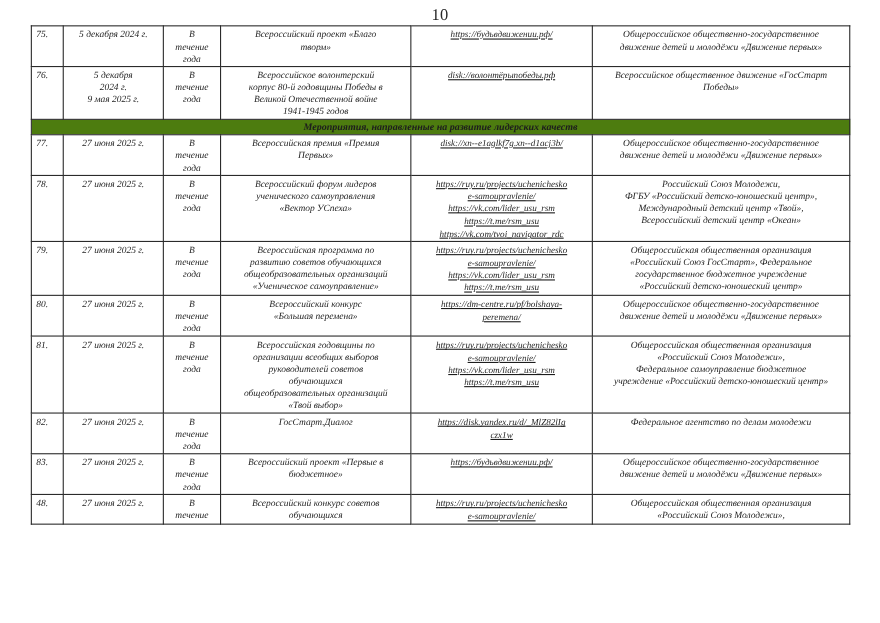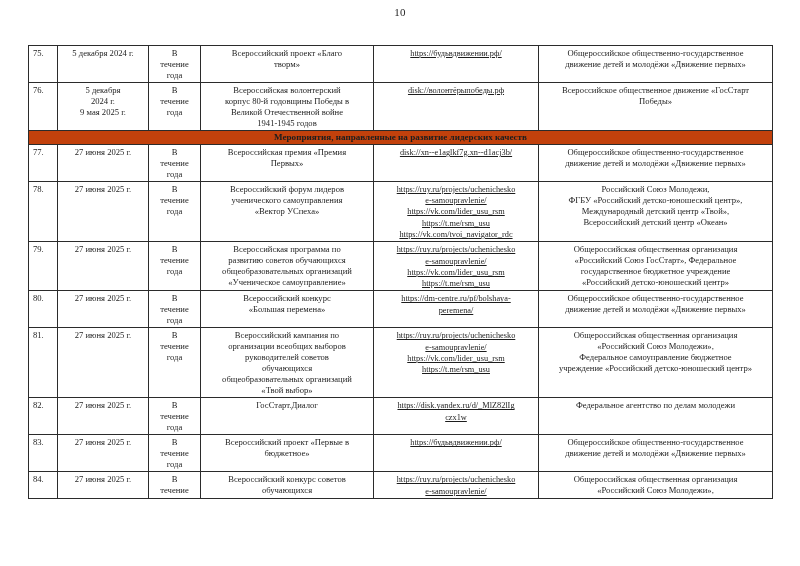--- a/index.html
+++ b/index.html
@@ -19,31 +19,32 @@
     width: 800px;
     height: 566px;
     box-sizing: border-box;
   }
   .page-number {
     position: absolute;
     top: 6px;
     left: 0;
     width: 800px;
     text-align: center;
-    font-size: 11px;
+    font-size: 15px;
     letter-spacing: 0.2px;
     color: #262626;
   }
   .doc-table {
     position: absolute;
     left: 28px;
-    top: 45px;
+    top: 23px;
     width: 744px;
     border-collapse: collapse;
     table-layout: fixed;
+    font-style: italic;
   }
   .doc-table td {
     border: 1px solid #2b2b2b;
     vertical-align: top;
     padding: 2px 2px 1px 2px;
     font-size: 8.6px;
     line-height: 1.28;
     text-align: center;
     color: #1d1d1d;
   }
@@ -67,21 +68,21 @@
     color: #1d1d1d;
     text-decoration: underline;
     font-size: 8.3px;
     line-height: 1.36;
     word-break: break-all;
   }
   td.org { padding-left: 4px; padding-right: 4px; }
   td.name { padding-left: 3px; padding-right: 3px; margin-left: 44px; }
 
   tr.section-row td {
-    background: #c2410c;
+    background: #4d7c0f;
     text-align: center;
     font-weight: bold;
     font-size: 9.1px;
     padding-top: 1px;
     padding-bottom: 1px;
     line-height: 1.2;
   }
   .term-stack span { display: block; }
   .ml { display: block; }
 </style>
@@ -130,21 +131,21 @@
             <span class="ml">5 декабря</span>
             <span class="ml">2024 г.</span>
             <span class="ml">9 мая 2025 г.</span>
           </td>
           <td class="term term-stack">
             <span class="ml">В</span>
             <span class="ml">течение</span>
             <span class="ml">года</span>
           </td>
           <td class="name">
-            <span class="ml">Всероссийская волонтерский</span>
+            <span class="ml">Всероссийское волонтерский</span>
             <span class="ml">корпус 80-й годовщины Победы в</span>
             <span class="ml">Великой Отечественной войне</span>
             <span class="ml">1941-1945 годов</span>
           </td>
           <td class="link">
             <span class="link-line">disk://волонтёрыпобеды.рф</span>
           </td>
           <td class="org">
             <span class="ml">Всероссийское общественное движение «ГосСтарт</span>
             <span class="ml">Победы»</span>
@@ -260,21 +261,21 @@
           <td class="num">81.</td>
           <td class="date">
             <span class="ml">27 июня 2025 г.</span>
           </td>
           <td class="term term-stack">
             <span class="ml">В</span>
             <span class="ml">течение</span>
             <span class="ml">года</span>
           </td>
           <td class="name">
-            <span class="ml">Всероссийский кампания по</span>
+            <span class="ml">Всероссийская годовщины по</span>
             <span class="ml">организации всеобщих выборов</span>
             <span class="ml">руководителей советов</span>
             <span class="ml">обучающихся</span>
             <span class="ml">общеобразовательных организаций</span>
             <span class="ml">«Твой выбор»</span>
           </td>
           <td class="link">
             <span class="link-line">https://ruy.ru/projects/uchenichesko</span>
             <span class="link-line">e-samoupravlenie/</span>
             <span class="link-line">https://vk.com/lider_usu_rsm</span>
@@ -324,21 +325,21 @@
           </td>
           <td class="link">
             <span class="link-line">https://будьвдвижении.рф/</span>
           </td>
           <td class="org">
             <span class="ml">Общероссийское общественно-государственное</span>
             <span class="ml">движение детей и молодёжи «Движение первых»</span>
           </td>
         </tr>
         <tr>
-          <td class="num">84.</td>
+          <td class="num">48.</td>
           <td class="date">
             <span class="ml">27 июня 2025 г.</span>
           </td>
           <td class="term term-stack">
             <span class="ml">В</span>
             <span class="ml">течение</span>
           </td>
           <td class="name">
             <span class="ml">Всероссийский конкурс советов</span>
             <span class="ml">обучающихся</span>

